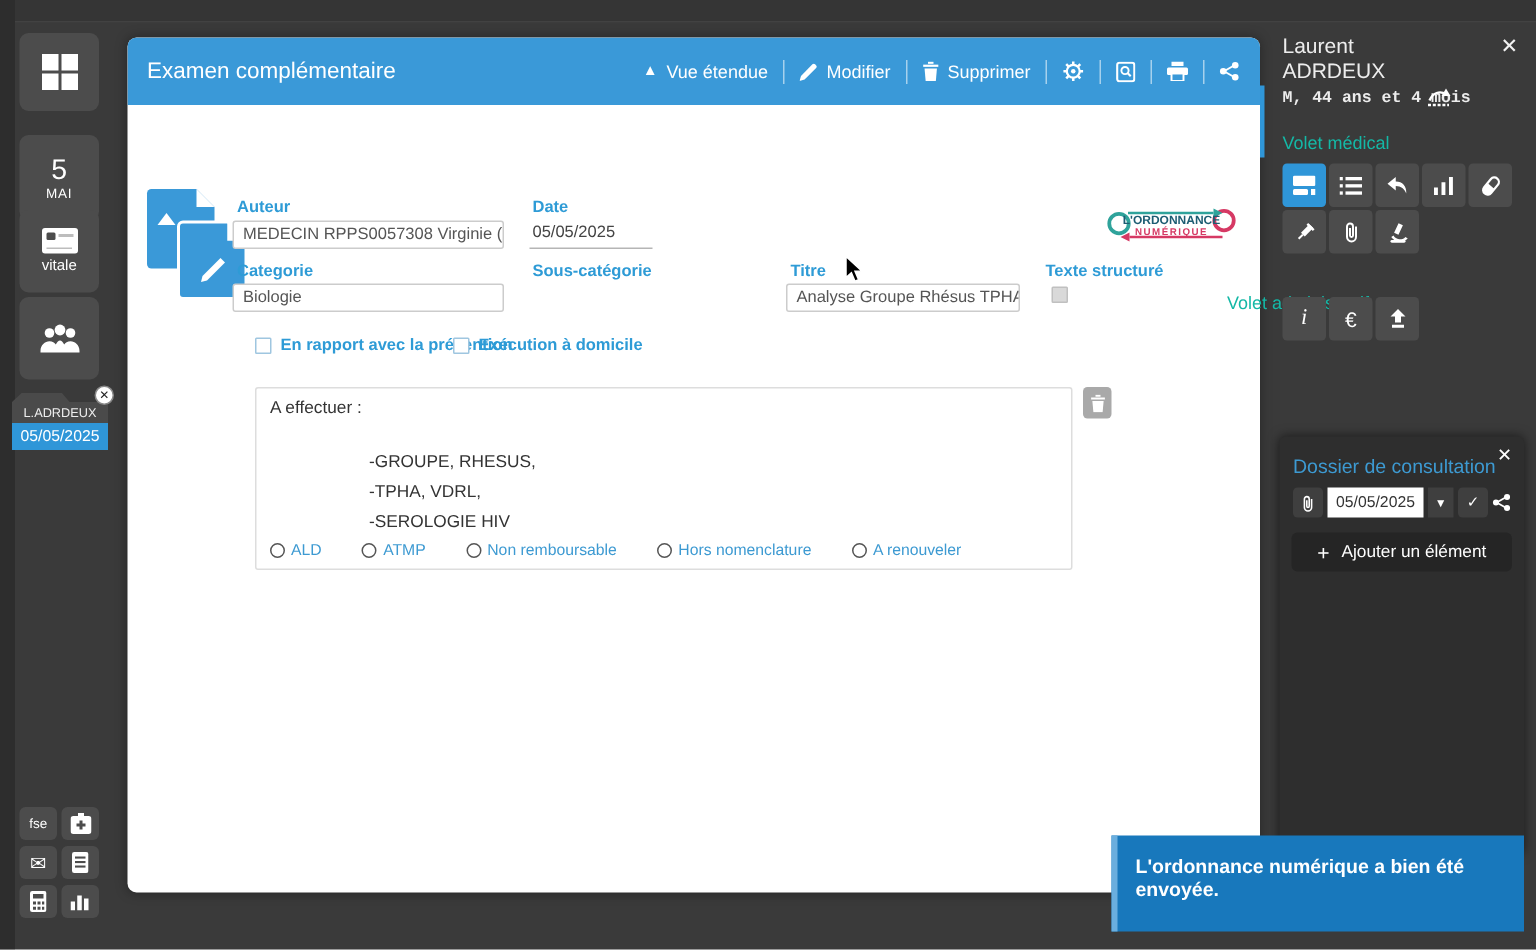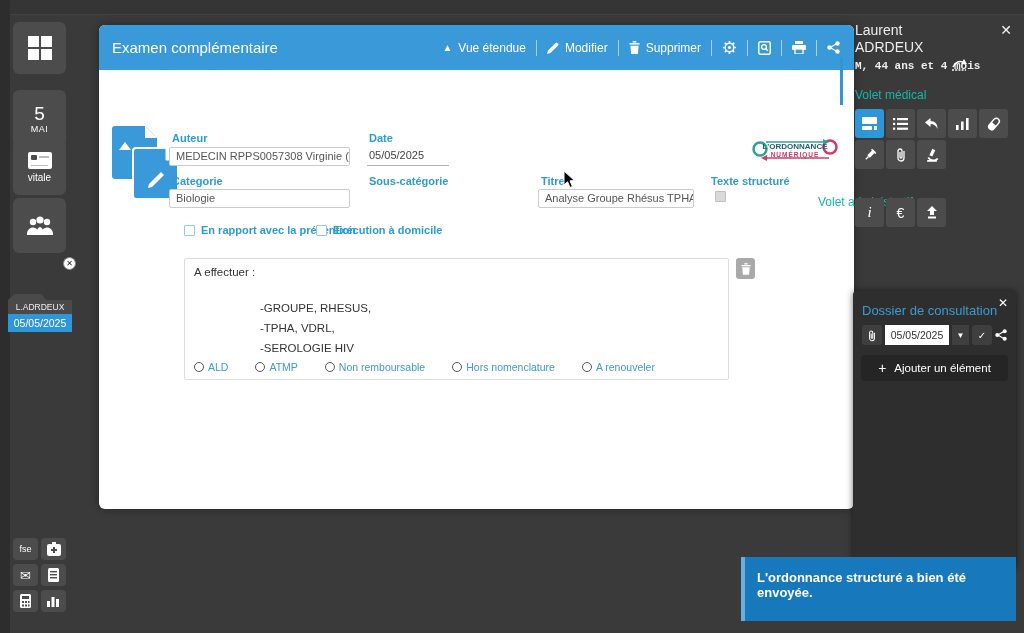--- a/index.html
+++ b/index.html
@@ -21,30 +21,30 @@
   .cal-month { font-size:9px; letter-spacing:.5px; }
   .vitale-card { width:24px; height:17px; background:#fff; border-radius:2px; position:relative; margin-bottom:3px; }
   .vitale-card i { position:absolute; left:3px; top:3px; width:6px; height:5px; background:#4c4c4c; border-radius:1px; }
   .vitale-card b { position:absolute; left:3px; bottom:3px; width:17px; height:1.5px; background:#bdbdbd; }
   .vitale-card s { position:absolute; right:3px; top:4px; width:10px; height:1.5px; background:#bdbdbd; }
   .vitale-label { font-size:10px; color:#fff; }
 
   .patient-tab { left:8px; top:262px; width:64px; }
   .patient-tab .folder { background:#4a4a4a; color:#eee; font-size:8.5px; height:20px;
         display:flex; align-items:flex-end; justify-content:center; padding-bottom:2px;
-        clip-path:polygon(0 100%, 0 30%, 10% 0, 52% 0, 60% 30%, 100% 30%, 100% 100%);margin-top:32px; }
+        clip-path:polygon(0 100%, 0 30%, 10% 0, 52% 0, 60% 30%, 100% 30%, 100% 100%); }
   .patient-tab .pdate { background:#2f96d8; color:#fff; font-size:10.5px; text-align:center; height:18px; line-height:18px; }
   .tab-close { position:absolute; right:-4px; top:-5px; width:13px; height:13px; background:#fff; border:1px solid #888;
                border-radius:50%; color:#222; font-size:8px; line-height:11px; text-align:center; cursor:pointer; }
 
   .mini-btn { width:25px; height:22px; background:#4c4c4c; border-radius:4px; color:#fff;
               display:flex; align-items:center; justify-content:center; font-size:9px; }
 
   
-  .main-card { left:99px; top:25px; width:755px; height:484px; background:#fff; border-radius:6px; overflow:hidden;
+  .main-card { left:85px; top:25px; width:755px; height:570px; background:#fff; border-radius:6px; overflow:hidden;
                box-shadow:0 0 8px rgba(0,0,0,.35); }
   .card-header { height:45px; background:#3a99d8; display:flex; align-items:center; padding:0 14px 0 13px; color:#fff; }
   .card-title { font-size:15px; }
   .toolbar { margin-left:auto; display:flex; align-items:center; gap:10px; }
   .tb-item { display:flex; align-items:center; gap:6px; font-size:12px; cursor:pointer; white-space:nowrap; }
   .tb-sep { width:1px; height:16px; background:rgba(255,255,255,.55); }
   .tb-glyph { font-size:10px; line-height:10px; }
 
   
   .f-label { color:#2e9bd6; font-size:11px; font-weight:bold; position:absolute; white-space:nowrap; }
@@ -470,18 +470,18 @@
         <circle cx="10.5" cy="10.5" r="2.2" fill="#fff"></circle>
     </svg>
   </div>
   <div class="add-btn">
     <span class="plus">+</span>
     <span>Ajouter un élément</span>
   </div>
 </div>
 
 <div class="abs toast">
-  <span>L'ordonnance structuré a bien été envoyée.</span>
+  <span>L'ordonnance numérique a bien été envoyée.</span>
 </div>
 
 <svg class="abs cursor" width="13" height="19" viewBox="0 0 13 19">
   <path d="M1 1 L1 15 L4.6 11.8 L7 17.5 L9.4 16.4 L7 10.8 L11.5 10.6 Z" fill="#000" stroke="#fff" stroke-width="1"></path>
 </svg>
 
 </body></html>

